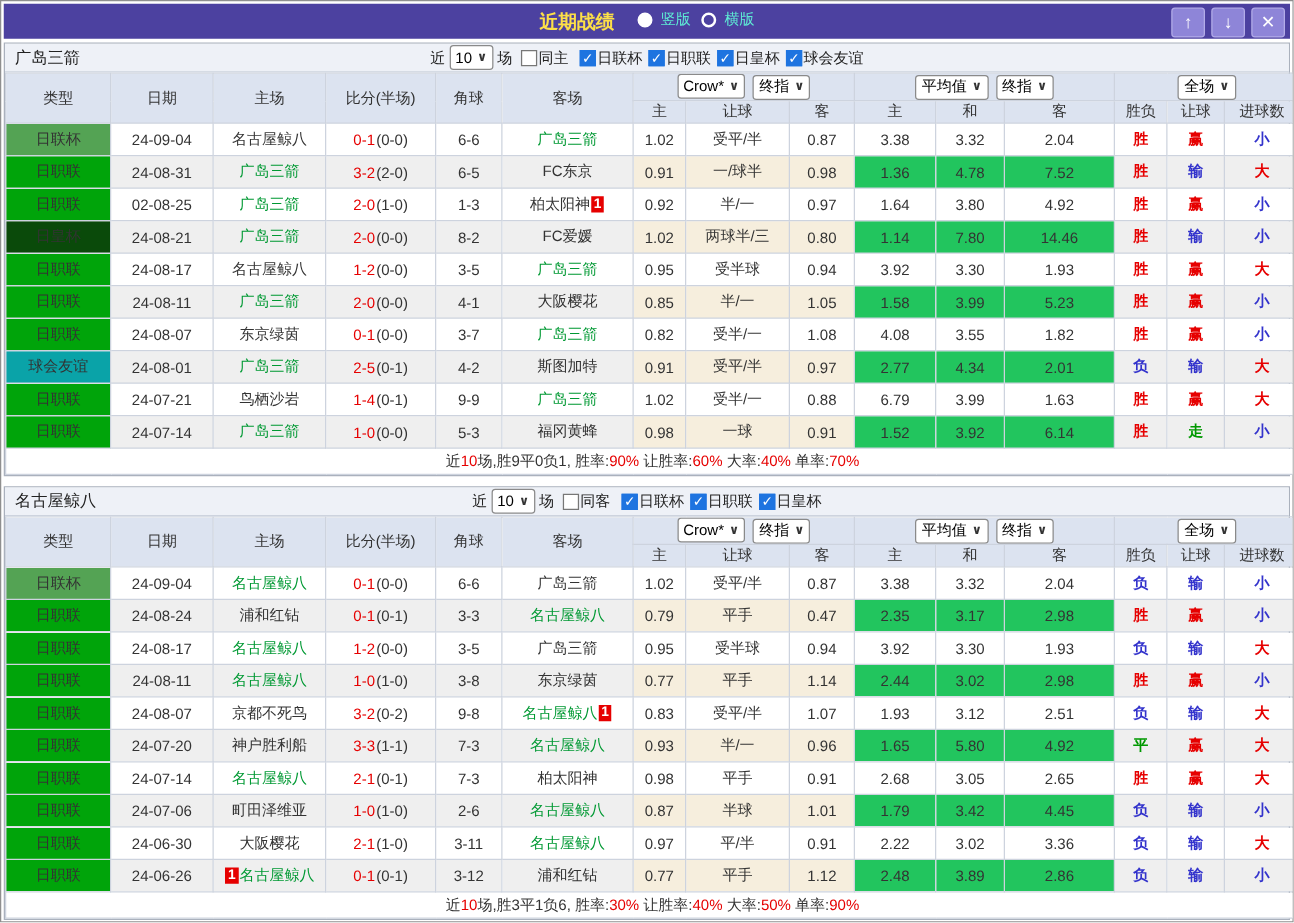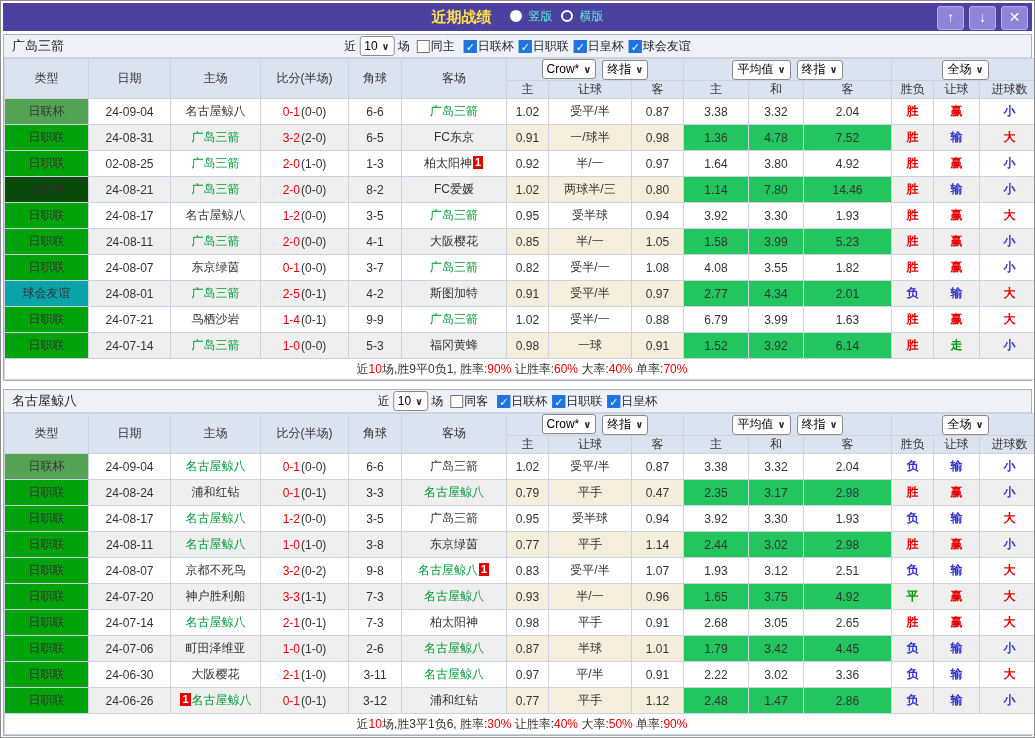--- a/index.html
+++ b/index.html
@@ -484,21 +484,21 @@
               <td class="c-type" style="background: rgb(0, 164, 10);">日职联</td>
               <td class="c-plain">24-07-20</td>
               <td class="c-team"><span class="team-name">神户胜利船</span></td>
               <td class="c-score"><span class="score-ft">3-3</span><span class="score-ht">(1-1)</span></td>
               <td class="c-plain">7-3</td>
               <td class="c-team"><span class="team-name team-green">名古屋鲸八</span></td>
               <td class="c-odds">0.93</td>
               <td class="c-odds">半/一</td>
               <td class="c-odds">0.96</td>
               <td class="c-avg">1.65</td>
-              <td class="c-avg">3.75</td>
+              <td class="c-avg">5.80</td>
               <td class="c-avg">4.92</td>
               <td class="c-res" style="color: rgb(0, 153, 0); font-weight: bold;">平</td>
               <td class="c-res" style="color: rgb(230, 0, 0); font-weight: bold;">赢</td>
               <td class="c-res" style="color: rgb(230, 0, 0); font-weight: bold;">大</td>
             </tr>
             <tr>
               <td class="c-type" style="background: rgb(0, 164, 10);">日职联</td>
               <td class="c-plain">24-07-14</td>
               <td class="c-team"><span class="team-name team-green">名古屋鲸八</span></td>
               <td class="c-score"><span class="score-ft">2-1</span><span class="score-ht">(0-1)</span></td>
@@ -552,21 +552,21 @@
               <td class="c-type" style="background: rgb(0, 164, 10);">日职联</td>
               <td class="c-plain">24-06-26</td>
               <td class="c-team"><span class="card-badge">1</span><span class="team-name team-green">名古屋鲸八</span></td>
               <td class="c-score"><span class="score-ft">0-1</span><span class="score-ht">(0-1)</span></td>
               <td class="c-plain">3-12</td>
               <td class="c-team"><span class="team-name">浦和红钻</span></td>
               <td class="c-odds">0.77</td>
               <td class="c-odds">平手</td>
               <td class="c-odds">1.12</td>
               <td class="c-avg">2.48</td>
-              <td class="c-avg">1.47</td>
+              <td class="c-avg">3.89</td>
               <td class="c-avg">2.86</td>
               <td class="c-res" style="color: rgb(51, 51, 204); font-weight: bold;">负</td>
               <td class="c-res" style="color: rgb(51, 51, 204); font-weight: bold;">输</td>
               <td class="c-res" style="color: rgb(51, 51, 204); font-weight: bold;">小</td>
             </tr>
           </tbody>
           <tfoot>
             <tr>
               <td class="summary" colspan="15"><span>近</span><span class="red">10</span><span>场,胜3平1负6, 胜率:</span><span class="red">30%</span><span> 让胜率:</span><span class="red">40%</span><span> 大率:</span><span class="red">50%</span><span> 单率:</span><span class="red">90%</span></td>
             </tr>

